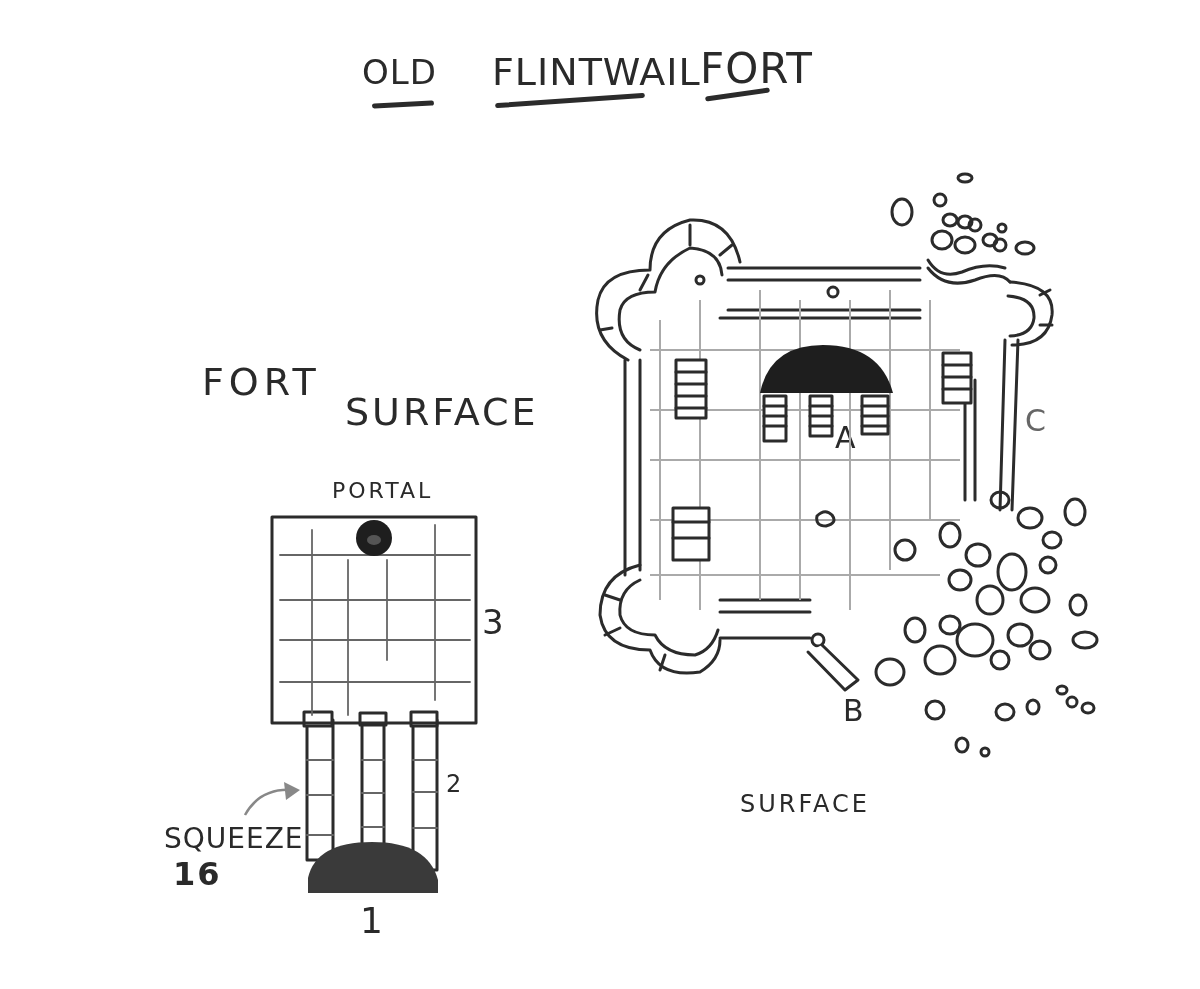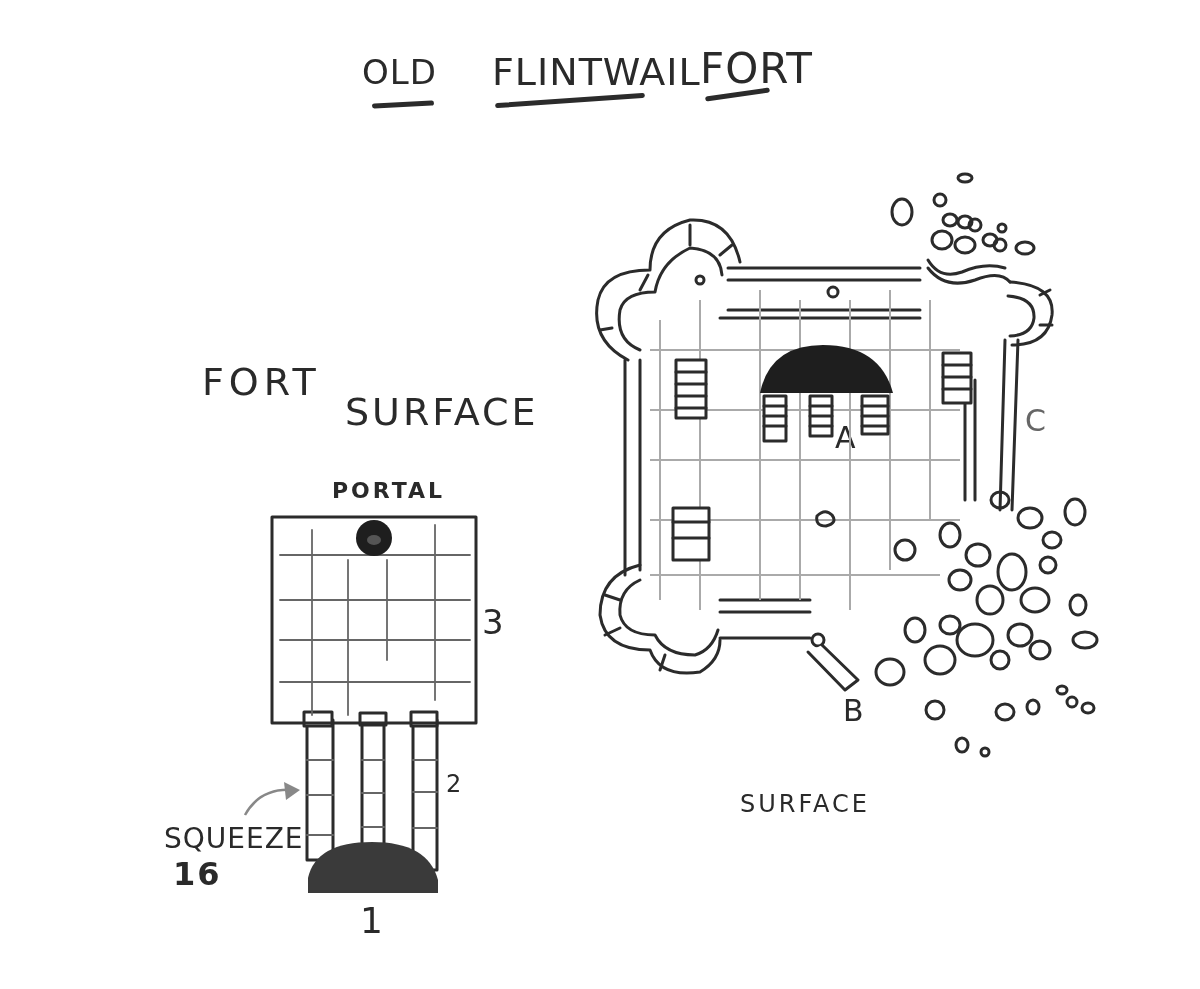--- a/index.html
+++ b/index.html
@@ -20,21 +20,21 @@
 
 <div class="lbl title" style="left:362px;top:52px;font-size:34px;">OLD</div>
 <div class="title-u" style="left:372px;top:102px;width:62px;transform:rotate(-3deg);"></div>
 <div class="lbl title" style="left:468px;top:50px;font-size:38px;margin-left:24px;">FLINTWAIL</div>
 <div class="title-u" style="left:495px;top:98px;width:150px;transform:rotate(-4deg);"></div>
 <div class="lbl title" style="left:700px;top:44px;font-size:42px;">FORT</div>
 <div class="title-u" style="left:705px;top:92px;width:65px;transform:rotate(-8deg);"></div>
 
 <div class="lbl" style="left:202px;top:360px;font-size:38px;letter-spacing:5px;">FORT</div>
 <div class="lbl" style="left:345px;top:390px;font-size:38px;letter-spacing:3px;">SURFACE</div>
-<div class="lbl" style="left:332px;top:478px;font-size:22px;letter-spacing:3px;font-weight:bold;">PORTAL</div>
+<div class="lbl" style="left:332px;top:478px;font-size:22px;letter-spacing:3px;">PORTAL</div>
 <div class="lbl" style="left:482px;top:602px;font-size:34px;">3</div>
 <div class="lbl" style="left:446px;top:770px;font-size:24px;">2</div>
 <div class="lbl" style="left:360px;top:900px;font-size:36px;">1</div>
 <div class="lbl" style="left:164px;top:822px;font-size:28px;letter-spacing:1px;">SQUEEZE</div>
 <div class="lbl" style="left:173px;top:855px;font-size:32px;font-weight:bold;">16</div>
 
 <div class="lbl" style="left:740px;top:790px;font-size:24px;letter-spacing:3px;">SURFACE</div>
 <div class="lbl" style="left:835px;top:420px;font-size:30px;">A</div>
 <div class="lbl" style="left:843px;top:693px;font-size:30px;">B</div>
 <div class="lbl" style="left:1025px;top:403px;font-size:30px;color:#666;">C</div>

